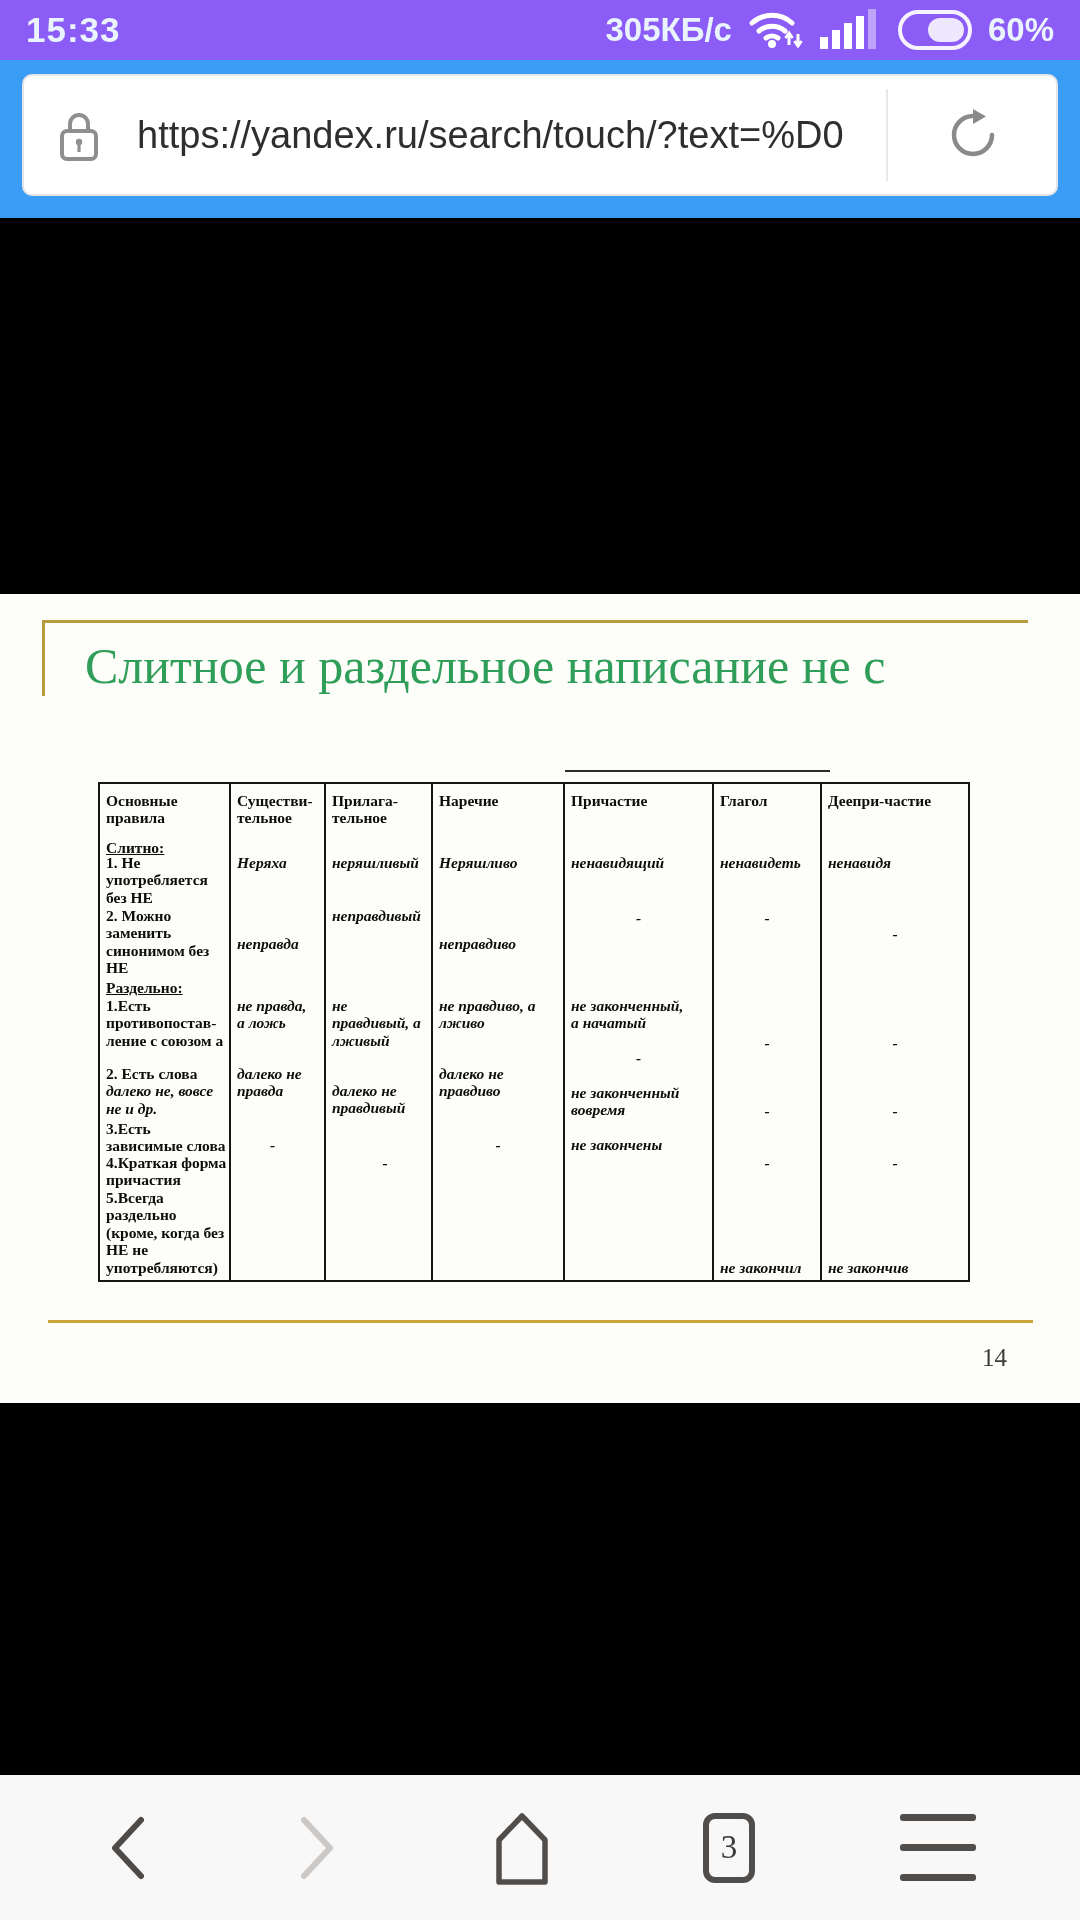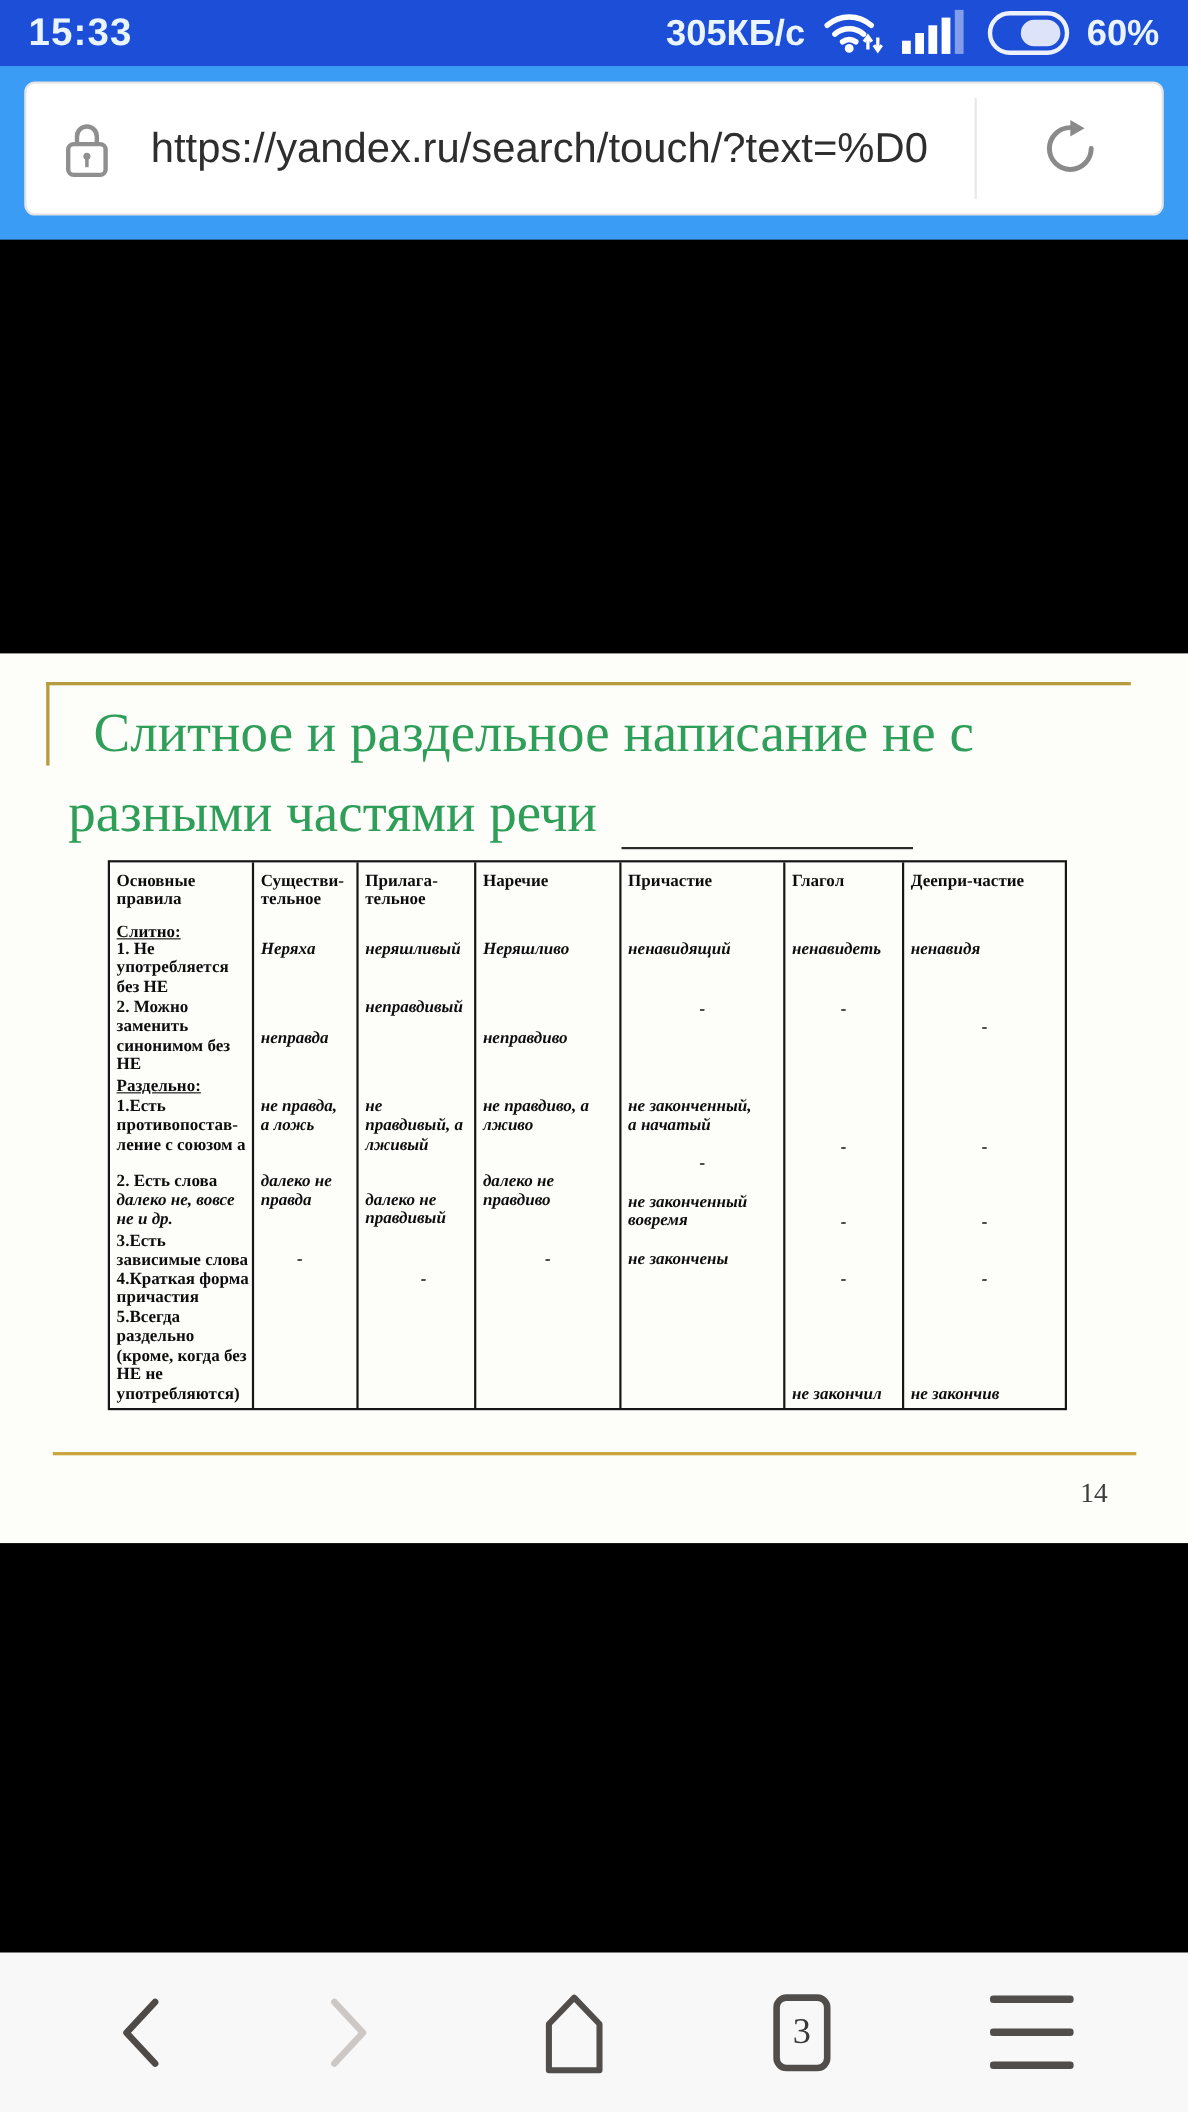--- a/index.html
+++ b/index.html
@@ -1,19 +1,19 @@
 <!DOCTYPE html>
 <html><head>
 <meta charset="utf-8">
 <style>
   html,body{margin:0;padding:0;}
   body{width:1080px;height:1920px;position:relative;background:#000;font-family:"Liberation Sans",sans-serif;overflow:hidden;}
 
   
-  .status-bar{position:absolute;top:0;left:0;width:1080px;height:60px;background:#1d4ed8;
+  .status-bar{position:absolute;top:0;left:0;width:1080px;height:60px;background:#8b5cf6;
     display:flex;align-items:center;justify-content:space-between;padding:0 26px;box-sizing:border-box;color:#eaf4fe;}
   .sb-time{font-size:35px;font-weight:700;letter-spacing:1px;}
   .sb-right{display:flex;align-items:center;gap:16px;}
   .sb-speed{font-size:33px;font-weight:700;}
   .sb-pct{font-size:33px;font-weight:700;}
   .battery{position:relative;width:74px;height:40px;border:4px solid rgba(255,255,255,.92);border-radius:20px;box-sizing:border-box;}
   .battery-fill{position:absolute;top:4px;bottom:4px;right:4px;width:36px;background:rgba(255,255,255,.85);border-radius:12px;}
 
   
   .url-section{position:absolute;top:60px;left:0;width:1080px;height:158px;background:#3b9cf6;}
@@ -117,21 +117,20 @@
 </div>
 
 <div class="black-top"></div>
 
 <div class="slide">
   <div class="gold-h"></div>
   <div class="gold-v"></div>
 
   <div class="slide-title">
     <div class="t1">Слитное и раздельное написание не с</div>
-    <div class="t2">разными частями речи</div>
   </div>
 
   <div class="pre-table-line"></div>
 
   <div class="doc-table">
 
     <div class="tcol first" style="left:0;width:129px">
       <div class="thdr">Основные
 правила</div>
       <div class="titem u" style="top:55px">Слитно:</div>

